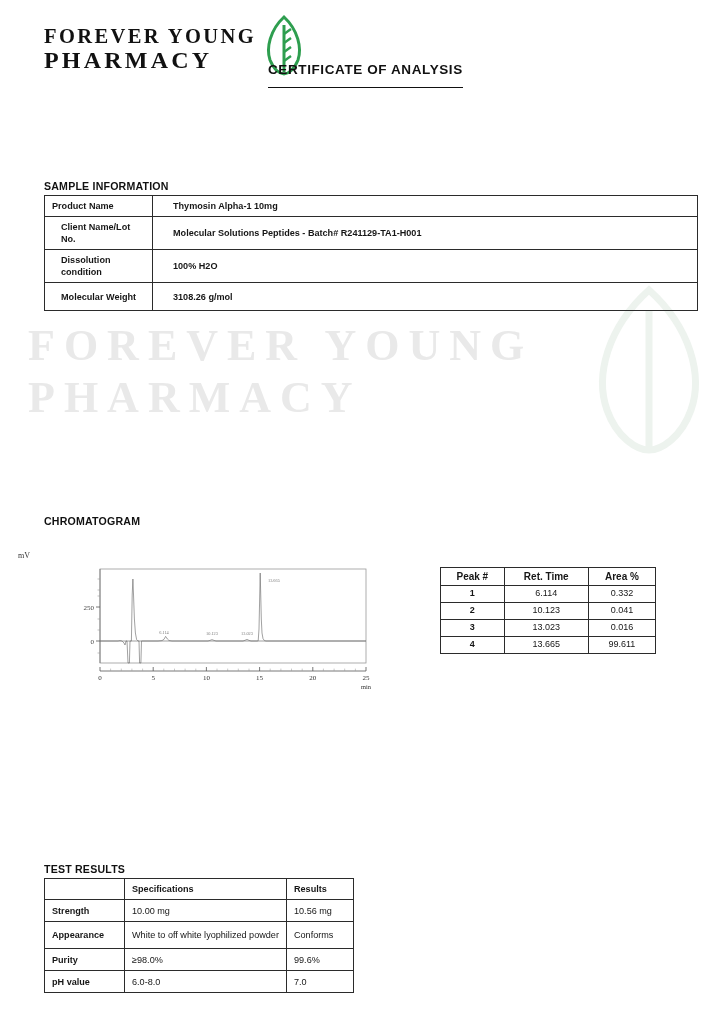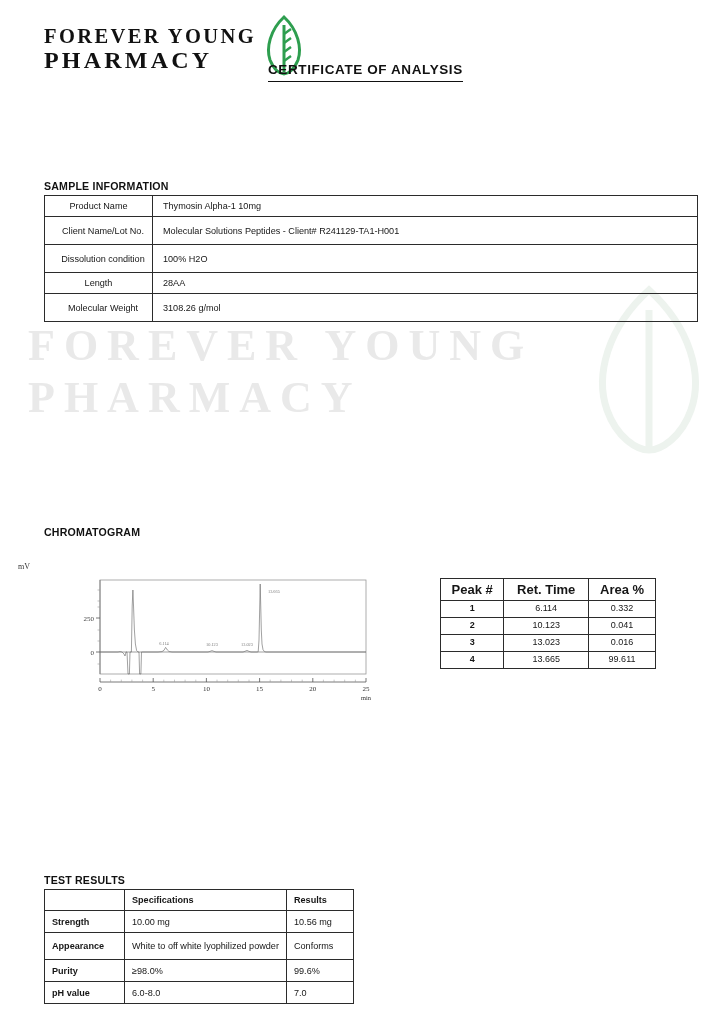--- a/index.html
+++ b/index.html
@@ -25,58 +25,58 @@
   }
   .logo-l2 {
     font-family:"Liberation Serif", serif;
     font-weight:bold; font-size:24px; letter-spacing:3.2px;
     color:#111; display:block; margin-top:1px;
   }
   .logo-leaf { margin-left:8px; margin-top:-4px; }
   .coa-title {
     position:absolute; left:268px; top:62px;
     font-size:13.5px; font-weight:bold; letter-spacing:.6px;
-    border-bottom:1.6px solid #111; padding-bottom:4px;
+    border-bottom:1.6px solid #111; padding-bottom:10px;
     color:#111;
   }
 
   
   .sec-title {
     font-size:10.6px; font-weight:bold; color:#111;
     letter-spacing:.2px; margin:0 0 3px 0;
   }
 
   
   table { border-collapse:collapse; width:100%; }
   td, th { border:1px solid #2b2b2b; padding:4px 7px; vertical-align:middle;
            font-size:9.1px; line-height:1.32; text-align:left; color:#161616; }
 
   
   .sample-wrap { position:absolute; left:44px; top:88px; width:654px; }
   .sample-table td { height:20px; }
-  .sample-table td.k { width:108px; font-weight:normal;text-align:center; }
-  .sample-table td.v { padding-left:10px; }
+  .sample-table td.k { width:108px; font-weight:bold; }
+  .sample-table td.v { padding-left:20px;font-weight:bold; }
   .row-seq td { height:36px; }
   .row-tall td { height:28px;padding-left:16px; }
 
   
   .chrom-wrap { position:absolute; left:44px; top:292px; width:654px; }
   .chrom-body { position:relative; height:160px; margin-top:4px; }
   .mv-label { position:absolute; left:-26px; top:20px; font-family:"Liberation Serif",serif;
               font-size:8px; color:#333; }
   .plot { position:absolute; left:14px; top:36px; width:318px; height:110px; }
   .plot svg { display:block; }
 
   
   .peak-table-wrap { position:absolute; left:396px; top:36px; width:216px; }
   .peak-table td, .peak-table th {
     text-align:center; padding:2px 4px; font-size:9px; height:15px;
     border:1px solid #2b2b2b;
   }
-  .peak-table th { font-weight:bold; font-size:13px; }
+  .peak-table th { font-weight:bold; font-size:10px; }
   .peak-table td.num { font-weight:bold; }
 
   
   .results-wrap { position:absolute; left:44px; top:464px; width:310px; }
   .results-table td { height:22px; }
   .results-table td.lbl { width:80px; font-weight:bold; }
   .results-table td.spec { width:162px; }
   .results-table .hrow td { height:18px; font-weight:bold; }
   .results-table .two-line td { height:27px; }
 
@@ -128,29 +128,25 @@
   <div class="sample-wrap above">
     <div class="sec-title">SAMPLE INFORMATION</div>
     <table class="sample-table">
       <tbody>
         <tr>
           <td class="k">Product Name</td>
           <td class="v">Thymosin Alpha-1 10mg</td>
         </tr>
         <tr class="row-tall">
           <td class="k">Client Name/Lot No.</td>
-          <td class="v">Molecular Solutions Peptides - Client# R241129-TA1-H001</td>
+          <td class="v">Molecular Solutions Peptides - Batch# R241129-TA1-H001</td>
         </tr>
         <tr class="row-tall">
           <td class="k">Dissolution condition</td>
           <td class="v">100% H2O</td>
-        </tr>
-        <tr>
-          <td class="k">Length</td>
-          <td class="v">28AA</td>
         </tr>
         <tr class="row-tall">
           <td class="k">Molecular Weight</td>
           <td class="v">3108.26 g/mol</td>
         </tr>
       </tbody>
     </table>
   </div>
 
   <div class="chrom-wrap above">

